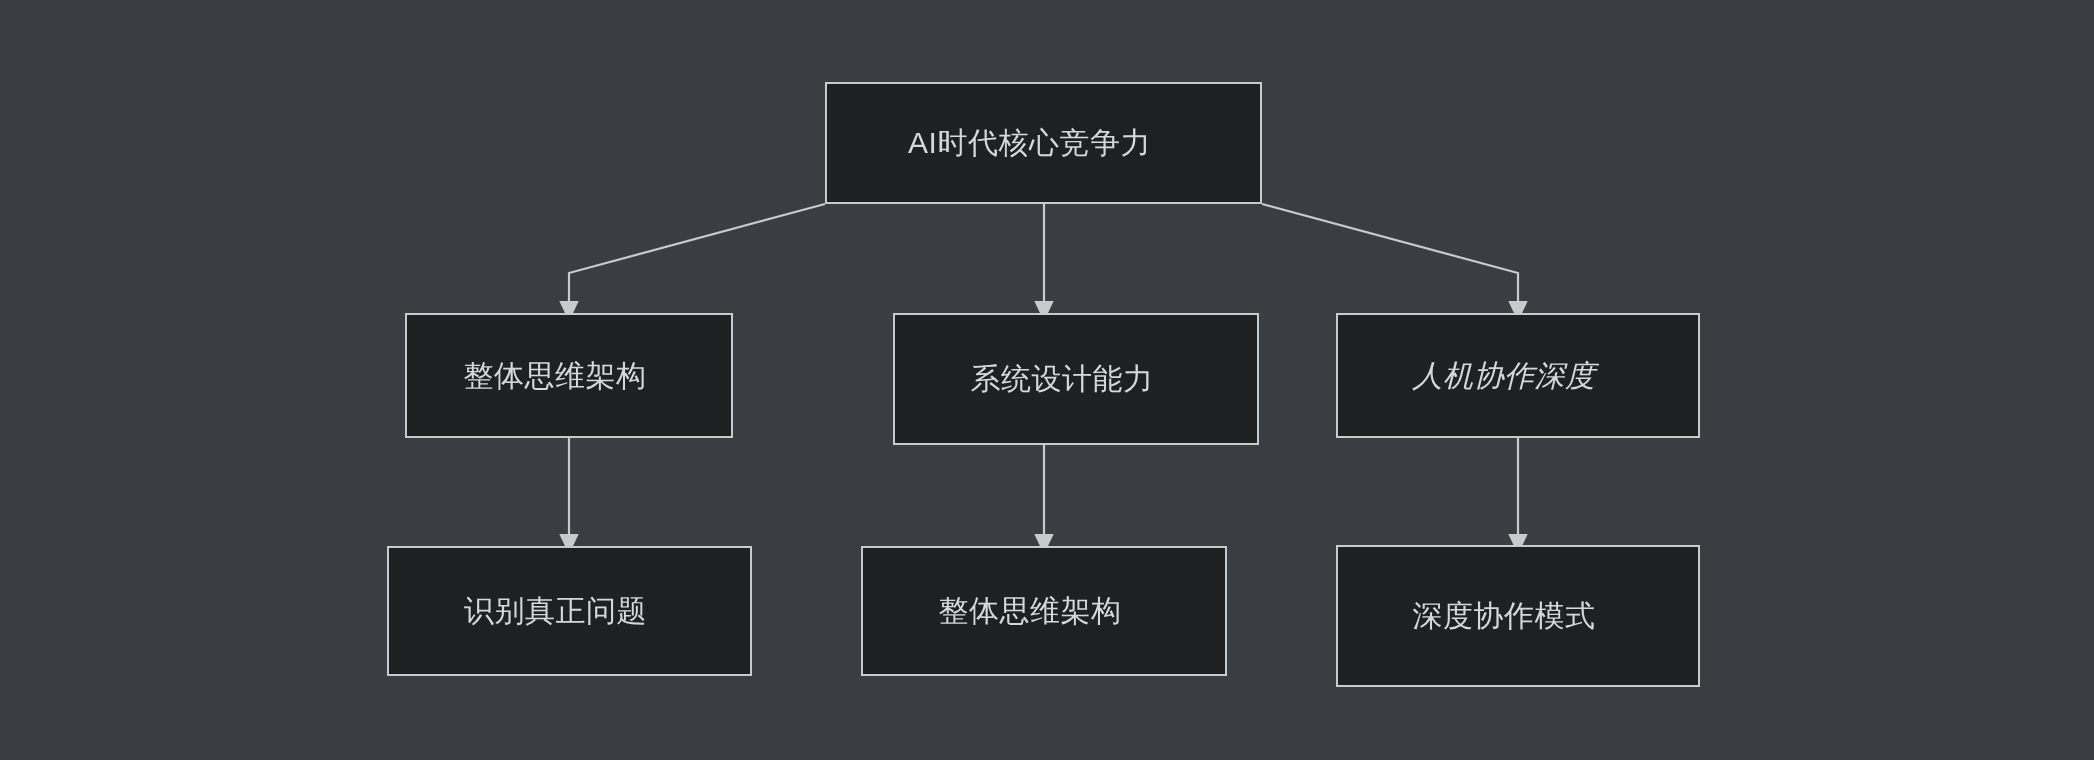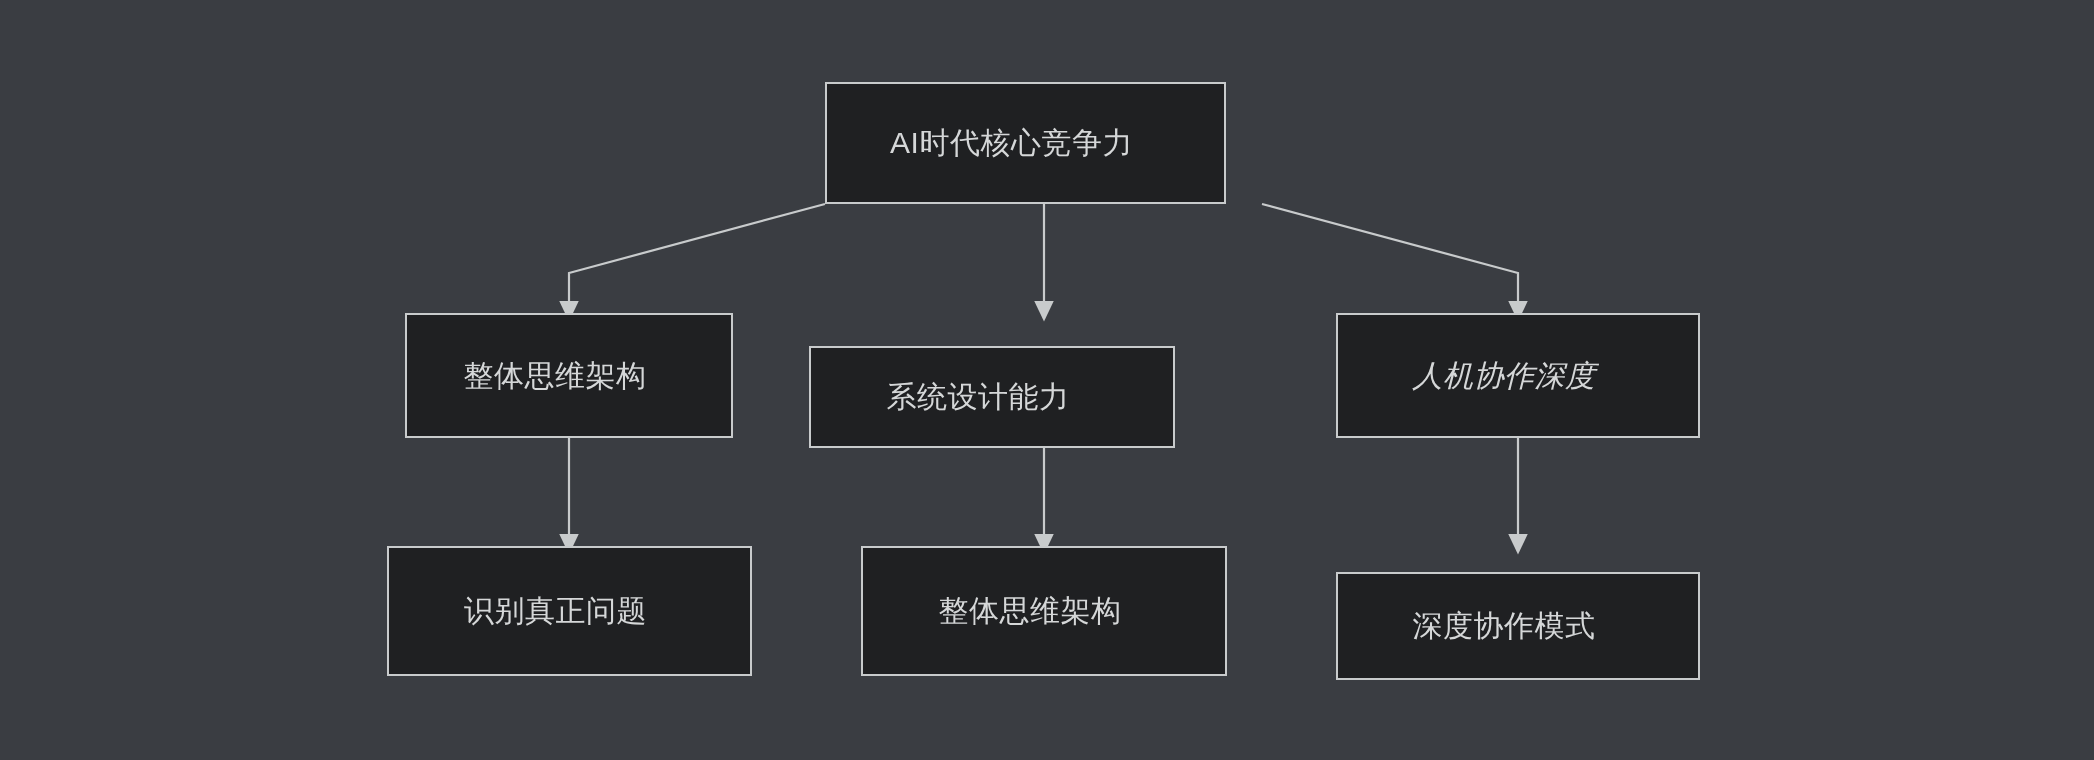--- a/index.html
+++ b/index.html
@@ -37,27 +37,27 @@
     color: #d5d7d8;
     font-size: 30px;
     line-height: 1.2;
     letter-spacing: 0.5px;
     white-space: nowrap;
     font-weight: 400;
     position: relative;
     right: 14px;
   }
   
-  #node-root      { left: 825px;  top: 82px;  width: 401px; height: 122px; }
+  #node-root      { left: 825px;  top: 82px;  width: 437px; height: 122px; }
   #node-l1-a      { left: 405px;  top: 313px; width: 328px; height: 125px; }
-  #node-l1-b      { left: 809px;  top: 313px; width: 366px; height: 102px; margin-top: 33px; }
+  #node-l1-b      { left: 893px;  top: 313px; width: 366px; height: 132px; }
   #node-l1-c      { left: 1336px; top: 313px; width: 364px; height: 125px; font-style: italic; }
   #node-l2-a      { left: 387px;  top: 546px; width: 365px; height: 130px; }
   #node-l2-b      { left: 861px;  top: 546px; width: 366px; height: 130px; }
-  #node-l2-c      { left: 1336px; top: 572px; width: 364px; height: 108px; }
+  #node-l2-c      { left: 1336px; top: 545px; width: 364px; height: 142px; }
 </style>
 </head>
 <body>
 
 <div id="canvas">
 
   <svg id="edge-layer" viewBox="0 0 2094 760" width="2094" height="760" xmlns="http://www.w3.org/2000/svg">
     <defs>
       <marker id="arrowhead" markerWidth="11" markerHeight="9" refX="0.6" refY="4.5" orient="auto" markerUnits="strokeWidth">
         <path d="M 0 0 L 9.5 4.5 L 0 9 z" fill="#c8cbcc"></path>

